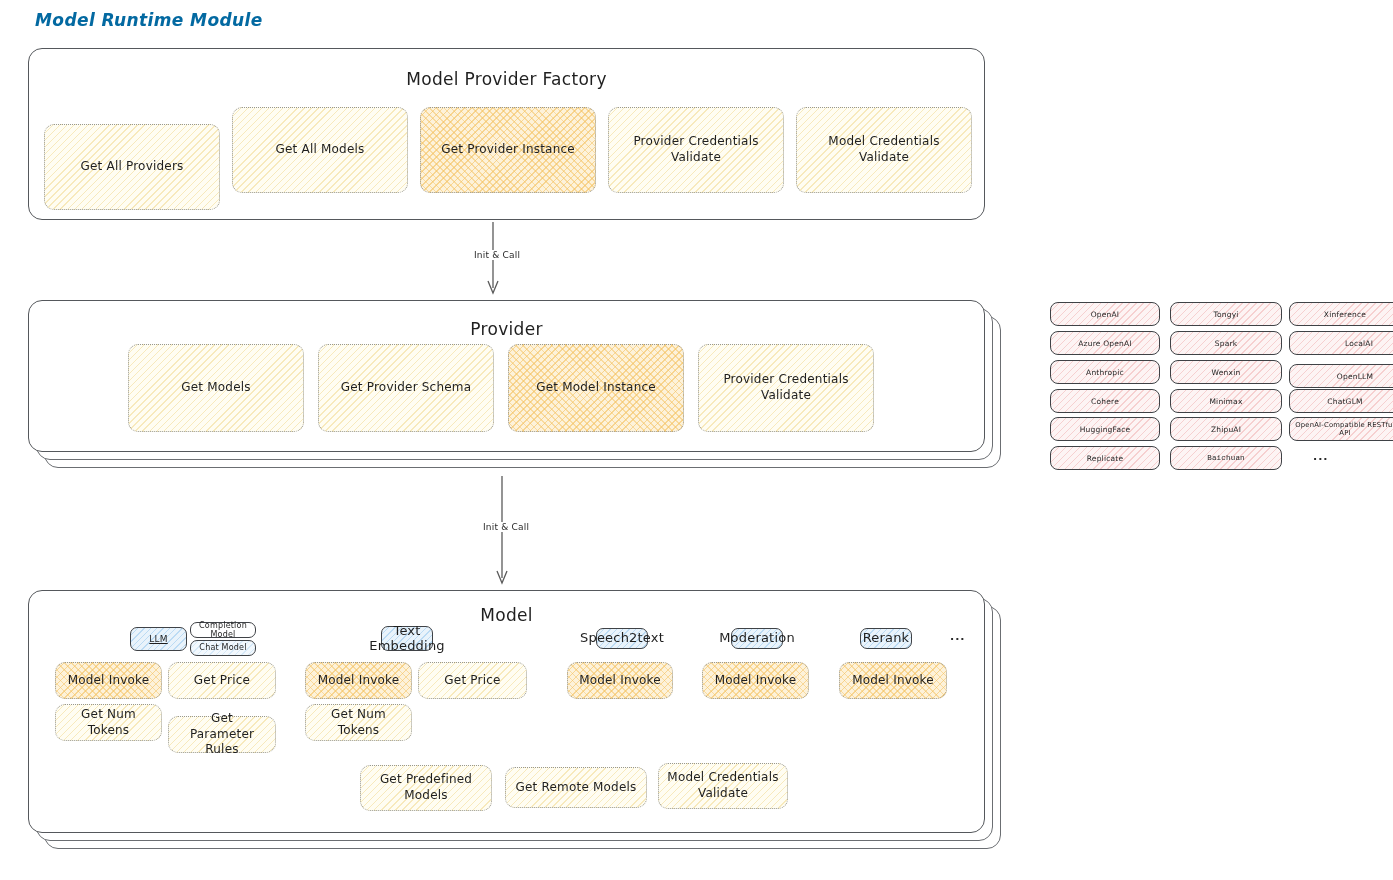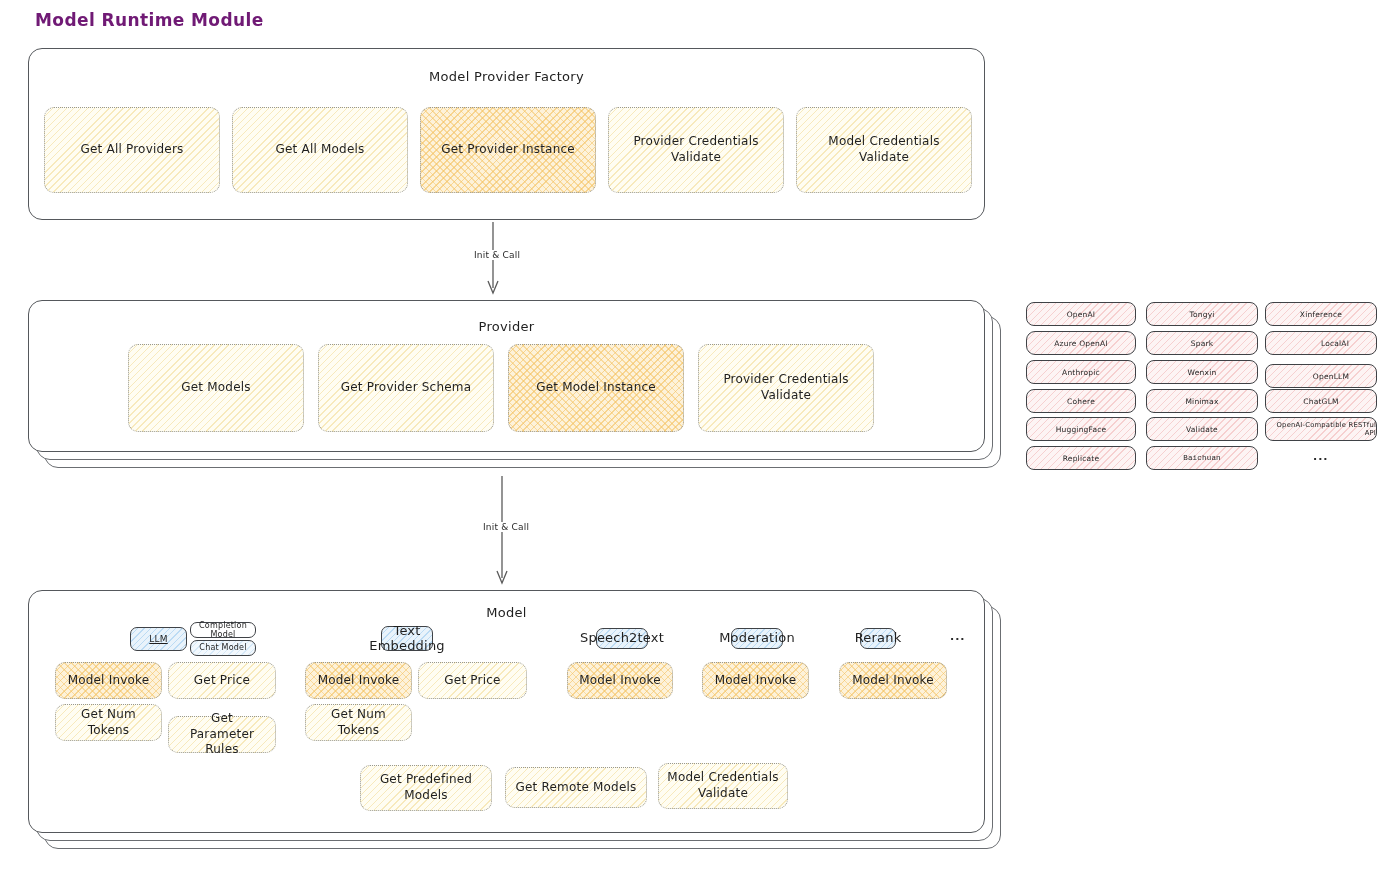--- a/index.html
+++ b/index.html
@@ -10,47 +10,48 @@
   .abs{position:absolute;box-sizing:border-box;}
 
   
   .container-box{
     border:1.5px solid #55585c;border-radius:14px;background:#ffffff;
   }
   .layer{border:1.5px solid #6b6e72;border-radius:14px;background:#ffffff;}
 
   .ctitle{
     position:absolute;left:0;right:0;text-align:center;
-    font-size:13px;letter-spacing:.3px;color:#1f1f1f;
+    font-size:17px;letter-spacing:.3px;color:#1f1f1f;
   }
 
-  .page-title{font-size:17px;font-weight:bold;letter-spacing:.4px;color:#701a75;}
+  .page-title{font-size:17px;font-weight:bold;letter-spacing:.4px;color:#0369a1;font-style:italic;}
 
   
   .op{
     display:flex;align-items:center;justify-content:center;text-align:center;
     border:1.4px dotted #989890;border-radius:10px;
     font-size:12px;line-height:1.3;letter-spacing:.2px;padding:2px 8px;
     background-color:#fffdf2;
     background-image:repeating-linear-gradient(135deg,rgba(240,214,134,.5) 0px,rgba(240,214,134,.5) 1px,transparent 1px,transparent 5px);
   }
   .op.hl{
     background-color:#fdf2da;
     background-image:
       repeating-linear-gradient(135deg,rgba(244,193,96,.6) 0px,rgba(244,193,96,.6) 1.2px,transparent 1.2px,transparent 5px),
       repeating-linear-gradient(45deg,rgba(244,193,96,.5) 0px,rgba(244,193,96,.5) 1.2px,transparent 1.2px,transparent 5px);
   }
 
   
   .pill{
-    display:flex;align-items:center;justify-content:center;text-align:right;
+    display:flex;align-items:center;justify-content:center;text-align:center;
     border:1.3px solid #3f4246;border-radius:8px;
     font-size:7.5px;letter-spacing:.2px;
     background-color:#fdf4f4;
     background-image:repeating-linear-gradient(135deg,rgba(238,164,164,.45) 0px,rgba(238,164,164,.45) 1px,transparent 1px,transparent 5px);
+    margin-left:24px;
   }
   .pill.small-text{font-size:6.8px;}
 
   
   .tag{
     display:flex;align-items:center;justify-content:center;text-align:center;
     border:1.3px solid #3f4246;border-radius:7px;
     font-size:13px;line-height:1.15;letter-spacing:.2px;
     background-color:#e9f3fb;
     background-image:repeating-linear-gradient(135deg,rgba(150,199,238,.55) 0px,rgba(150,199,238,.55) 1px,transparent 1px,transparent 4.5px);
@@ -72,21 +73,21 @@
 </head>
 <body>
 
 <div id="canvas">
 
   <div class="abs page-title" style="left:35px;top:10px;">Model Runtime Module</div>
 
   <div class="abs container-box" style="left:28px;top:48px;width:957px;height:172px;">
     <div class="ctitle" style="top:20px;">Model Provider Factory</div>
   </div>
-  <div class="abs op" style="left:44px;top:107px;width:176px;height:86px;">Get All Providers</div>
+  <div class="abs op" style="left:44px;top:124px;width:176px;height:86px;">Get All Providers</div>
   <div class="abs op" style="left:232px;top:107px;width:176px;height:86px;">Get All Models</div>
   <div class="abs op hl" style="left:420px;top:107px;width:176px;height:86px;">Get Provider Instance</div>
   <div class="abs op" style="left:608px;top:107px;width:176px;height:86px;">Provider Credentials Validate</div>
   <div class="abs op" style="left:796px;top:107px;width:176px;height:86px;">Model Credentials Validate</div>
 
   <svg class="abs" style="left:483px;top:222px;" width="20" height="76">
     <line x1="10" y1="0" x2="10" y2="66" stroke="#5a5a5a" stroke-width="1.3"></line>
     <path d="M5,59 L10,71 L15,59" fill="none" stroke="#5a5a5a" stroke-width="1.3"></path>
   </svg>
   <div class="arrow-label" style="left:471px;top:250px;">Init &amp; Call</div>
@@ -95,31 +96,31 @@
   <div class="abs layer" style="left:36px;top:308px;width:957px;height:152px;"></div>
   <div class="abs container-box" style="left:28px;top:300px;width:957px;height:152px;">
     <div class="ctitle" style="top:18px;">Provider</div>
   </div>
   <div class="abs op" style="left:128px;top:344px;width:176px;height:88px;">Get Models</div>
   <div class="abs op" style="left:318px;top:344px;width:176px;height:88px;">Get Provider Schema</div>
   <div class="abs op hl" style="left:508px;top:344px;width:176px;height:88px;">Get Model Instance</div>
   <div class="abs op" style="left:698px;top:344px;width:176px;height:88px;">Provider Credentials Validate</div>
 
   <div class="abs pill" style="left:1026px;top:302px;width:110px;height:24px;">OpenAI</div>
-  <div class="abs pill" style="left:1026px;top:331px;width:110px;height:24px;border-radius:9px;">Azure OpenAI</div>
+  <div class="abs pill" style="left:1026px;top:331px;width:110px;height:24px;">Azure OpenAI</div>
   <div class="abs pill" style="left:1026px;top:360px;width:110px;height:24px;">Anthropic</div>
   <div class="abs pill" style="left:1026px;top:389px;width:110px;height:24px;">Cohere</div>
   <div class="abs pill" style="left:1026px;top:417px;width:110px;height:24px;">HuggingFace</div>
   <div class="abs pill" style="left:1026px;top:446px;width:110px;height:24px;">Replicate</div>
 
   <div class="abs pill" style="left:1146px;top:302px;width:112px;height:24px;">Tongyi</div>
   <div class="abs pill" style="left:1146px;top:331px;width:112px;height:24px;">Spark</div>
   <div class="abs pill" style="left:1146px;top:360px;width:112px;height:24px;">Wenxin</div>
   <div class="abs pill" style="left:1146px;top:389px;width:112px;height:24px;">Minimax</div>
-  <div class="abs pill" style="left:1146px;top:417px;width:112px;height:24px;">Validate</div>
+  <div class="abs pill" style="left:1146px;top:417px;width:112px;height:24px;">ZhipuAI</div>
   <div class="abs pill" style="left:1146px;top:446px;width:112px;height:24px;font-family:Liberation Mono, monospace;">Baichuan</div>
 
   <div class="abs pill" style="left:1265px;top:302px;width:112px;height:24px;">Xinference</div>
   <div class="abs pill" style="left:1265px;top:331px;width:112px;height:24px;padding-left:28px;">LocalAI</div>
   <div class="abs pill" style="left:1265px;top:364px;width:112px;height:24px;padding-left:20px;">OpenLLM</div>
   <div class="abs pill" style="left:1265px;top:389px;width:112px;height:24px;">ChatGLM</div>
   <div class="abs pill small-text" style="left:1265px;top:417px;width:112px;height:24px;">OpenAI-Compatible RESTful API</div>
   <div class="abs dots" style="left:1313px;top:450px;">...</div>
 
   <svg class="abs" style="left:492px;top:476px;" width="20" height="112">
@@ -133,21 +134,21 @@
   <div class="abs container-box" style="left:28px;top:590px;width:957px;height:243px;">
     <div class="ctitle" style="top:14px;">Model</div>
   </div>
 
   <div class="abs tag llm" style="left:130px;top:627px;width:57px;height:24px;">LLM</div>
   <div class="abs tag plain" style="left:190px;top:622px;width:66px;height:16px;">Completion Model</div>
   <div class="abs tag faint" style="left:190px;top:640px;width:66px;height:16px;">Chat Model</div>
   <div class="abs tag" style="left:381px;top:626px;width:52px;height:25px;">Text Embedding</div>
   <div class="abs tag" style="left:596px;top:628px;width:52px;height:21px;">Speech2text</div>
   <div class="abs tag" style="left:731px;top:628px;width:52px;height:21px;">Moderation</div>
-  <div class="abs tag" style="left:860px;top:628px;width:36px;height:21px;">Rerank</div>
+  <div class="abs tag" style="left:860px;top:628px;width:52px;height:21px;">Rerank</div>
   <div class="abs dots" style="left:950px;top:630px;">...</div>
 
   <div class="abs op hl" style="left:55px;top:662px;width:107px;height:37px;">Model Invoke</div>
   <div class="abs op" style="left:168px;top:662px;width:108px;height:37px;">Get Price</div>
   <div class="abs op" style="left:55px;top:704px;width:107px;height:37px;">Get Num Tokens</div>
   <div class="abs op" style="left:168px;top:704px;width:108px;height:37px;margin-top:12px;">Get Parameter Rules</div>
 
   <div class="abs op hl" style="left:305px;top:662px;width:107px;height:37px;">Model Invoke</div>
   <div class="abs op" style="left:418px;top:662px;width:109px;height:37px;">Get Price</div>
   <div class="abs op" style="left:305px;top:704px;width:107px;height:37px;">Get Num Tokens</div>

